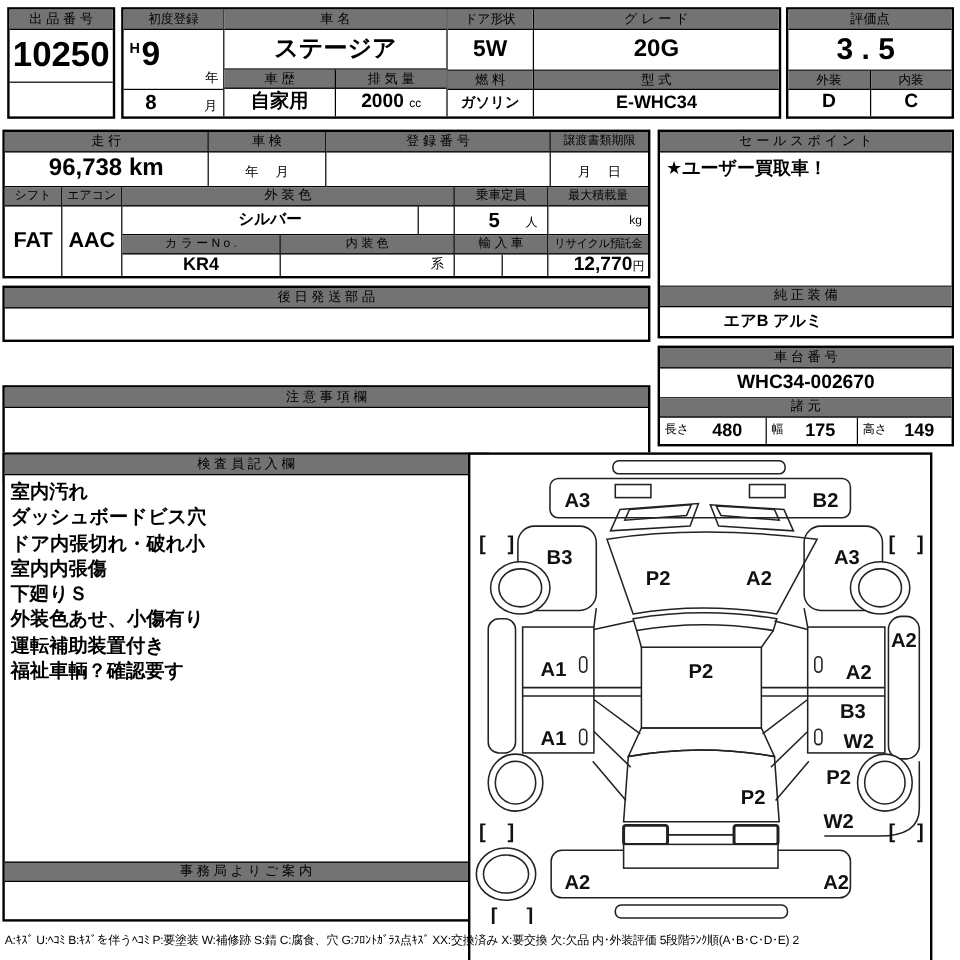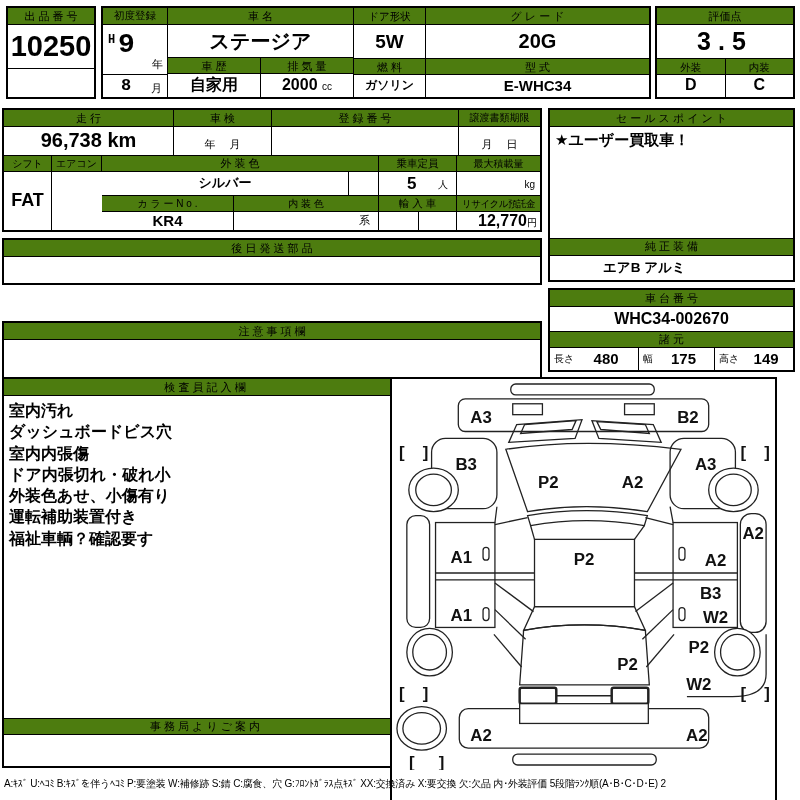--- a/index.html
+++ b/index.html
@@ -1,19 +1,19 @@
 <!DOCTYPE html>
 <html><head>
 <meta charset="utf-8">
 <style>
   html,body{margin:0;padding:0;background:#fff;}
   #sheet{position:relative;width:800px;height:800px;background:#fff;
     font-family:"Liberation Sans","DejaVu Sans",sans-serif;color:#000;}
   .box{position:absolute;border:2px solid #000;background:#fff;box-sizing:border-box;}
-  .hdr{background:#4d7c0f;border-bottom:1px solid #000;text-align:center;
+  .hdr{background:#737373;border-bottom:1px solid #000;text-align:center;
     font-size:11px;height:17px;line-height:16px;overflow:hidden;box-sizing:border-box;}
   .cell{position:absolute;box-sizing:border-box;overflow:hidden;}
   .br{border-right:1px solid #000;}
   .bb{border-bottom:1px solid #000;}
   .bt{border-top:1px solid #000;}
   .big{font-weight:600;}
   .ctr{text-align:center;}
   .col{display:flex;flex-direction:column;box-sizing:border-box;}
   .row{display:flex;box-sizing:border-box;}
   .flex1{flex:1;}
@@ -28,21 +28,21 @@
 <div id="sheet">
 
   <div class="box" style="left:6px;top:6px;width:90px;height:93px;">
     <div class="hdr">出 品 番 号</div>
     <div class="cell bb ctr big" style="left:0;top:17px;width:100%;height:44px;font-size:29px;line-height:42px;">10250</div>
     <div class="cell" style="left:0;top:61px;width:100%;height:27px;"></div>
   </div>
 
   <div class="box row" style="left:101px;top:6px;width:550px;height:93px;">
 
-    <div class="col br" style="width:65px;font-family:Liberation Mono, monospace;">
+    <div class="col br" style="width:84px;">
       <div class="hdr" style="font-size:10.5px;">初度登録</div>
       <div class="cell bb" style="position:relative;height:50px;">
         <span style="position:absolute;left:5px;top:8px;font-size:12px;font-weight:600;">H</span>
         <span style="position:absolute;left:15px;top:4px;font-size:28px;font-weight:600;">9</span>
         <span style="position:absolute;right:4px;bottom:2px;font-size:11px;">年</span>
       </div>
       <div class="cell" style="position:relative;height:22px;">
         <span style="position:absolute;left:18px;top:1px;font-size:17px;font-weight:600;">8</span>
         <span style="position:absolute;right:5px;top:6px;font-size:11px;">月</span>
       </div>
@@ -99,20 +99,21 @@
     <div class="cell hdr" style="left:455px;top:0;width:81px;font-size:10px;">譲渡書類期限</div>
 
     <div class="cell br bb ctr big" style="left:0;top:17px;width:170px;height:29px;font-size:20px;line-height:27px;">96,738 km</div>
     <div class="cell br bb ctr" style="left:170px;top:17px;width:98px;height:29px;font-size:11px;line-height:34px;">年　 月</div>
     <div class="cell br bb" style="left:268px;top:17px;width:187px;height:29px;"></div>
     <div class="cell bb ctr" style="left:455px;top:17px;width:81px;height:29px;font-size:11px;line-height:34px;">月　 日</div>
 
     <div class="cell hdr br" style="left:0;top:46px;width:48px;font-size:10px;height:16px;line-height:15px;">シフト</div>
     <div class="cell br ctr big" style="left:0;top:62px;width:48px;height:58px;font-size:18px;line-height:56px;">FAT</div>
     <div class="cell hdr br" style="left:48px;top:46px;width:50px;font-size:10px;height:16px;line-height:15px;">エアコン</div>
+    <div class="cell br ctr big" style="left:48px;top:62px;width:50px;height:58px;font-size:18px;line-height:56px;">AAC</div>
 
     <div class="cell hdr br" style="left:98px;top:46px;width:277px;height:16px;line-height:15px;">外 装 色</div>
     <div class="cell br bb ctr big" style="left:98px;top:62px;width:247px;height:24px;font-size:13px;line-height:22px;font-family:Liberation Serif, serif;">シルバー</div>
     <div class="cell br bb" style="left:345px;top:62px;width:30px;height:24px;"></div>
     <div class="cell hdr br" style="left:98px;top:86px;width:132px;height:16px;line-height:15px;font-size:10px;">カ ラ ー N o .</div>
     <div class="cell hdr br" style="left:230px;top:86px;width:145px;height:16px;line-height:15px;font-size:10px;">内 装 色</div>
     <div class="cell br ctr big" style="left:98px;top:102px;width:132px;height:18px;font-size:15px;line-height:17px;">KR4</div>
     <div class="cell br" style="left:230px;top:102px;width:145px;height:18px;font-size:11px;line-height:17px;text-align:right;padding-right:8px;">系</div>
 
     <div class="cell hdr br" style="left:375px;top:46px;width:78px;height:16px;line-height:15px;font-size:10.5px;">乗車定員</div>
@@ -168,22 +169,23 @@
         <span class="flex1 ctr big" style="font-size:15px;line-height:21px;">149</span>
       </div>
     </div>
   </div>
 
   <div class="box" style="left:2px;top:377px;width:406px;height:391px;">
     <div class="hdr">検 査 員 記 入 欄</div>
     <div id="inspector-lines" class="cell" style="left:0;top:19px;width:100%;height:319px;padding:2px 5px;">
         <div class="insp-line">室内汚れ</div>
         <div class="insp-line">ダッシュボードビス穴</div>
+        <div class="insp-line">ドア内張切れ・破れ小</div>
         <div class="insp-line">室内内張傷</div>
-        <div class="insp-line">ドア内張切れ・破れ小</div>
+        <div class="insp-line">下廻りＳ</div>
         <div class="insp-line">外装色あせ、小傷有り</div>
         <div class="insp-line">運転補助装置付き</div>
         <div class="insp-line">福祉車輌？確認要す</div>
       </div>
     <div class="cell hdr bt" style="left:0;top:339px;width:100%;height:17px;line-height:15px;">事 務 局 よ り ご 案 内</div>
     <div class="cell" style="left:0;top:356px;width:100%;height:31px;"></div>
   </div>
 
   <div class="box" style="left:390px;top:377px;width:387px;height:492px;">
     <svg width="383" height="391" viewBox="0 0 387 395">

